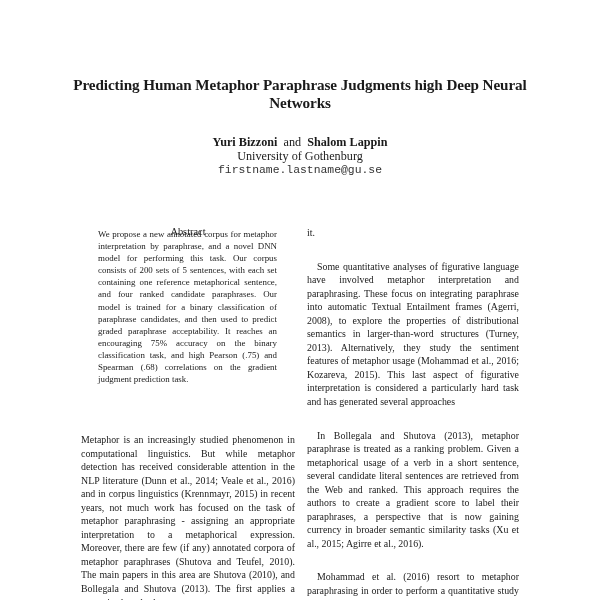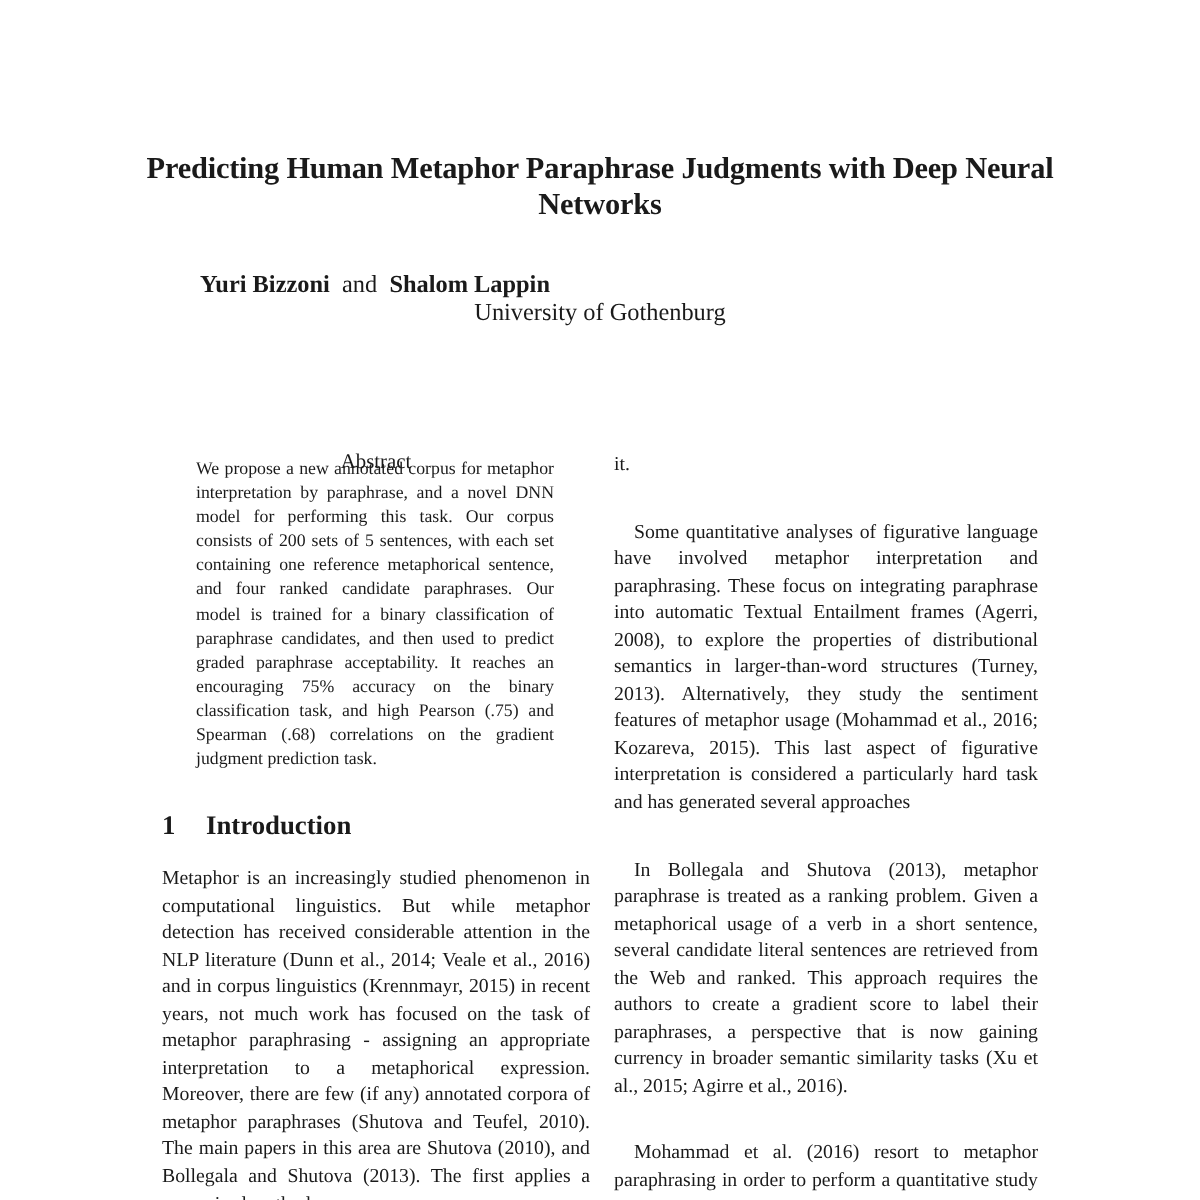--- a/index.html
+++ b/index.html
@@ -1,21 +1,21 @@
 <!DOCTYPE html>
 <html><head>
 <meta charset="utf-8">
 <style>
   html, body { margin: 0; padding: 0; background: #ffffff; }
   body { width: 600px; height: 600px; overflow: hidden; position: relative;
          font-family: "Liberation Serif", "DejaVu Serif", serif; color: #1a1a1a; }
   .page { position: absolute; left: 0; top: 0; width: 600px; height: 600px; }
   .title { position: absolute; left: 60px; width: 480px; top: 76px; text-align: center;
            font-weight: bold; font-size: 15.2px; line-height: 18px; letter-spacing: -0.1px; }
-  .authors { position: absolute; left: 100px; width: 400px; top: 135px; text-align: left;
+  .authors { position: absolute; left: 100px; width: 400px; top: 135px; text-align: center;
              font-size: 12.2px; line-height: 14px; }
   .authors .name { font-weight: bold; }
   .affil { position: absolute; left: 100px; width: 400px; top: 149px; text-align: center;
            font-size: 12.2px; line-height: 14px; }
   .email { position: absolute; left: 100px; width: 400px; top: 163px; text-align: center;
            font-family: "Liberation Mono", "DejaVu Sans Mono", monospace; font-size: 11.4px; line-height: 14px; color: #333; }
   .abstract-head { position: absolute; left: 98px; width: 180px; top: 226px; text-align: center;
                    font-weight: normal; font-size: 10.4px; line-height: 12px; }
   .abstract-body { position: absolute; left: 98px; width: 179px; top: 228px;
                    font-size: 8.9px; line-height: 12.1px; text-align: justify; hyphens: manual; }
@@ -27,37 +27,35 @@
                font-size: 9.9px; line-height: 13.55px; text-align: justify; }
   .col-right p, .col-left p { margin: 0; }
   .col-right p.indent { text-indent: 10px; margin-top: 20px; }
   .abstract-body p { margin: 0; }
 </style>
 </head>
 <body>
 
 <div class="page">
 
-  <div class="title">Predicting Human Metaphor Paraphrase Judgments with Deep Neural Networks</div>
+  <div class="title">Predicting Human Metaphor Paraphrase Judgments high Deep Neural Networks</div>
 
   <div class="authors">
     <span class="name">Yuri Bizzoni</span>
     &nbsp;<span>and</span>&nbsp;
     <span class="name">Shalom Lappin</span>
   </div>
   <div class="affil">University of Gothenburg</div>
+  <div class="email">firstname.lastname@gu.se</div>
 
   <div class="abstract-head">Abstract</div>
   <div class="abstract-body">
     <p>We propose a new annotated corpus for metaphor interpretation by paraphrase, and a novel DNN model for performing this task. Our corpus consists of 200 sets of 5 sentences, with each set containing one reference metaphorical sentence, and four ranked candidate paraphrases. Our model is trained for a binary classification of paraphrase candidates, and then used to predict graded paraphrase acceptability. It reaches an encouraging 75% accuracy on the binary classification task, and high Pearson (.75) and Spearman (.68) correlations on the gradient judgment prediction task.</p>
   </div>
 
-  <div class="sec-head">
-    <span class="num">1</span><span>Introduction</span>
-  </div>
   <div class="col-left">
     <p>Metaphor is an increasingly studied phenomenon in computational linguistics. But while metaphor detection has received considerable attention in the NLP literature (Dunn et al., 2014; Veale et al., 2016) and in corpus linguistics (Krennmayr, 2015) in recent years, not much work has focused on the task of metaphor paraphrasing - assigning an appropriate interpretation to a metaphorical expression. Moreover, there are few (if any) annotated corpora of metaphor paraphrases (Shutova and Teufel, 2010). The main papers in this area are Shutova (2010), and Bollegala and Shutova (2013). The first applies a supervised method</p>
   </div>
 
   <div class="col-right">
     <p>it.</p>
     <p class="indent">Some quantitative analyses of figurative language have involved metaphor interpretation and paraphrasing. These focus on integrating paraphrase into automatic Textual Entailment frames (Agerri, 2008), to explore the properties of distributional semantics in larger-than-word structures (Turney, 2013). Alternatively, they study the sentiment features of metaphor usage (Mohammad et al., 2016; Kozareva, 2015). This last aspect of figurative interpretation is considered a particularly hard task and has generated several approaches</p>
     <p class="indent">In Bollegala and Shutova (2013), metaphor paraphrase is treated as a ranking problem. Given a metaphorical usage of a verb in a short sentence, several candidate literal sentences are retrieved from the Web and ranked. This approach requires the authors to create a gradient score to label their paraphrases, a perspective that is now gaining currency in broader semantic similarity tasks (Xu et al., 2015; Agirre et al., 2016).</p>
     <p class="indent">Mohammad et al. (2016) resort to metaphor paraphrasing in order to perform a quantitative study on the emotions associated with the usage</p>
   </div>

